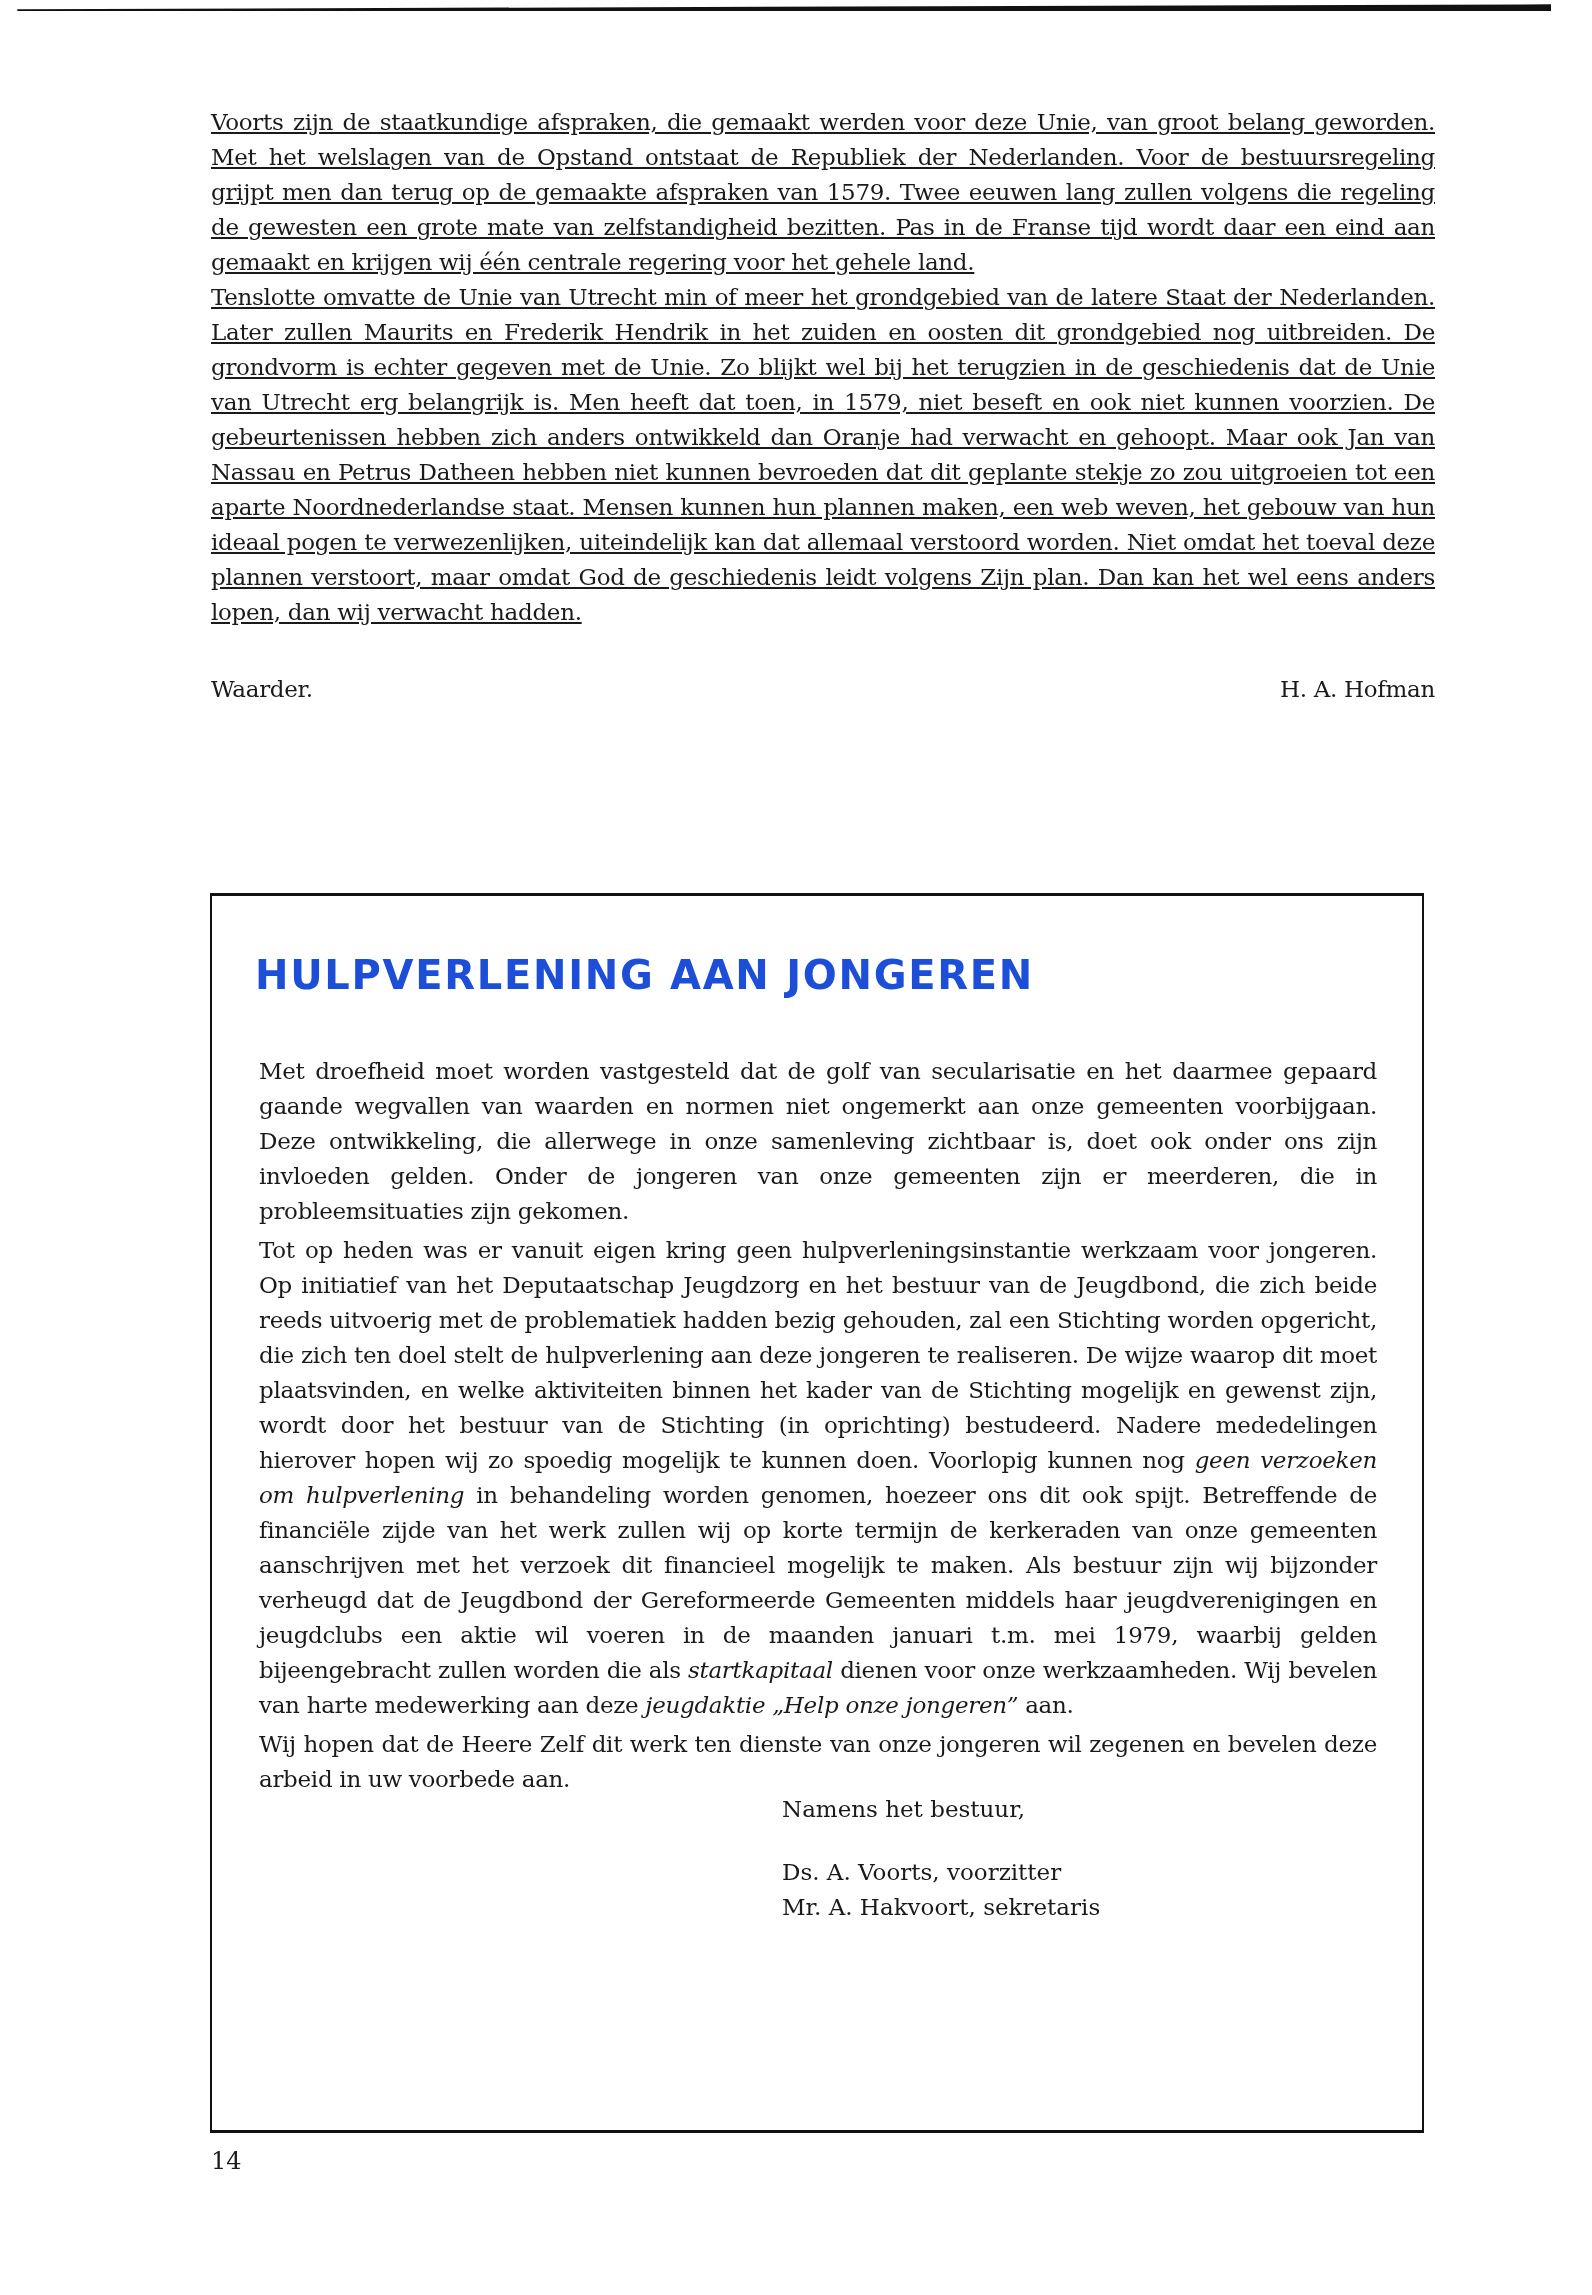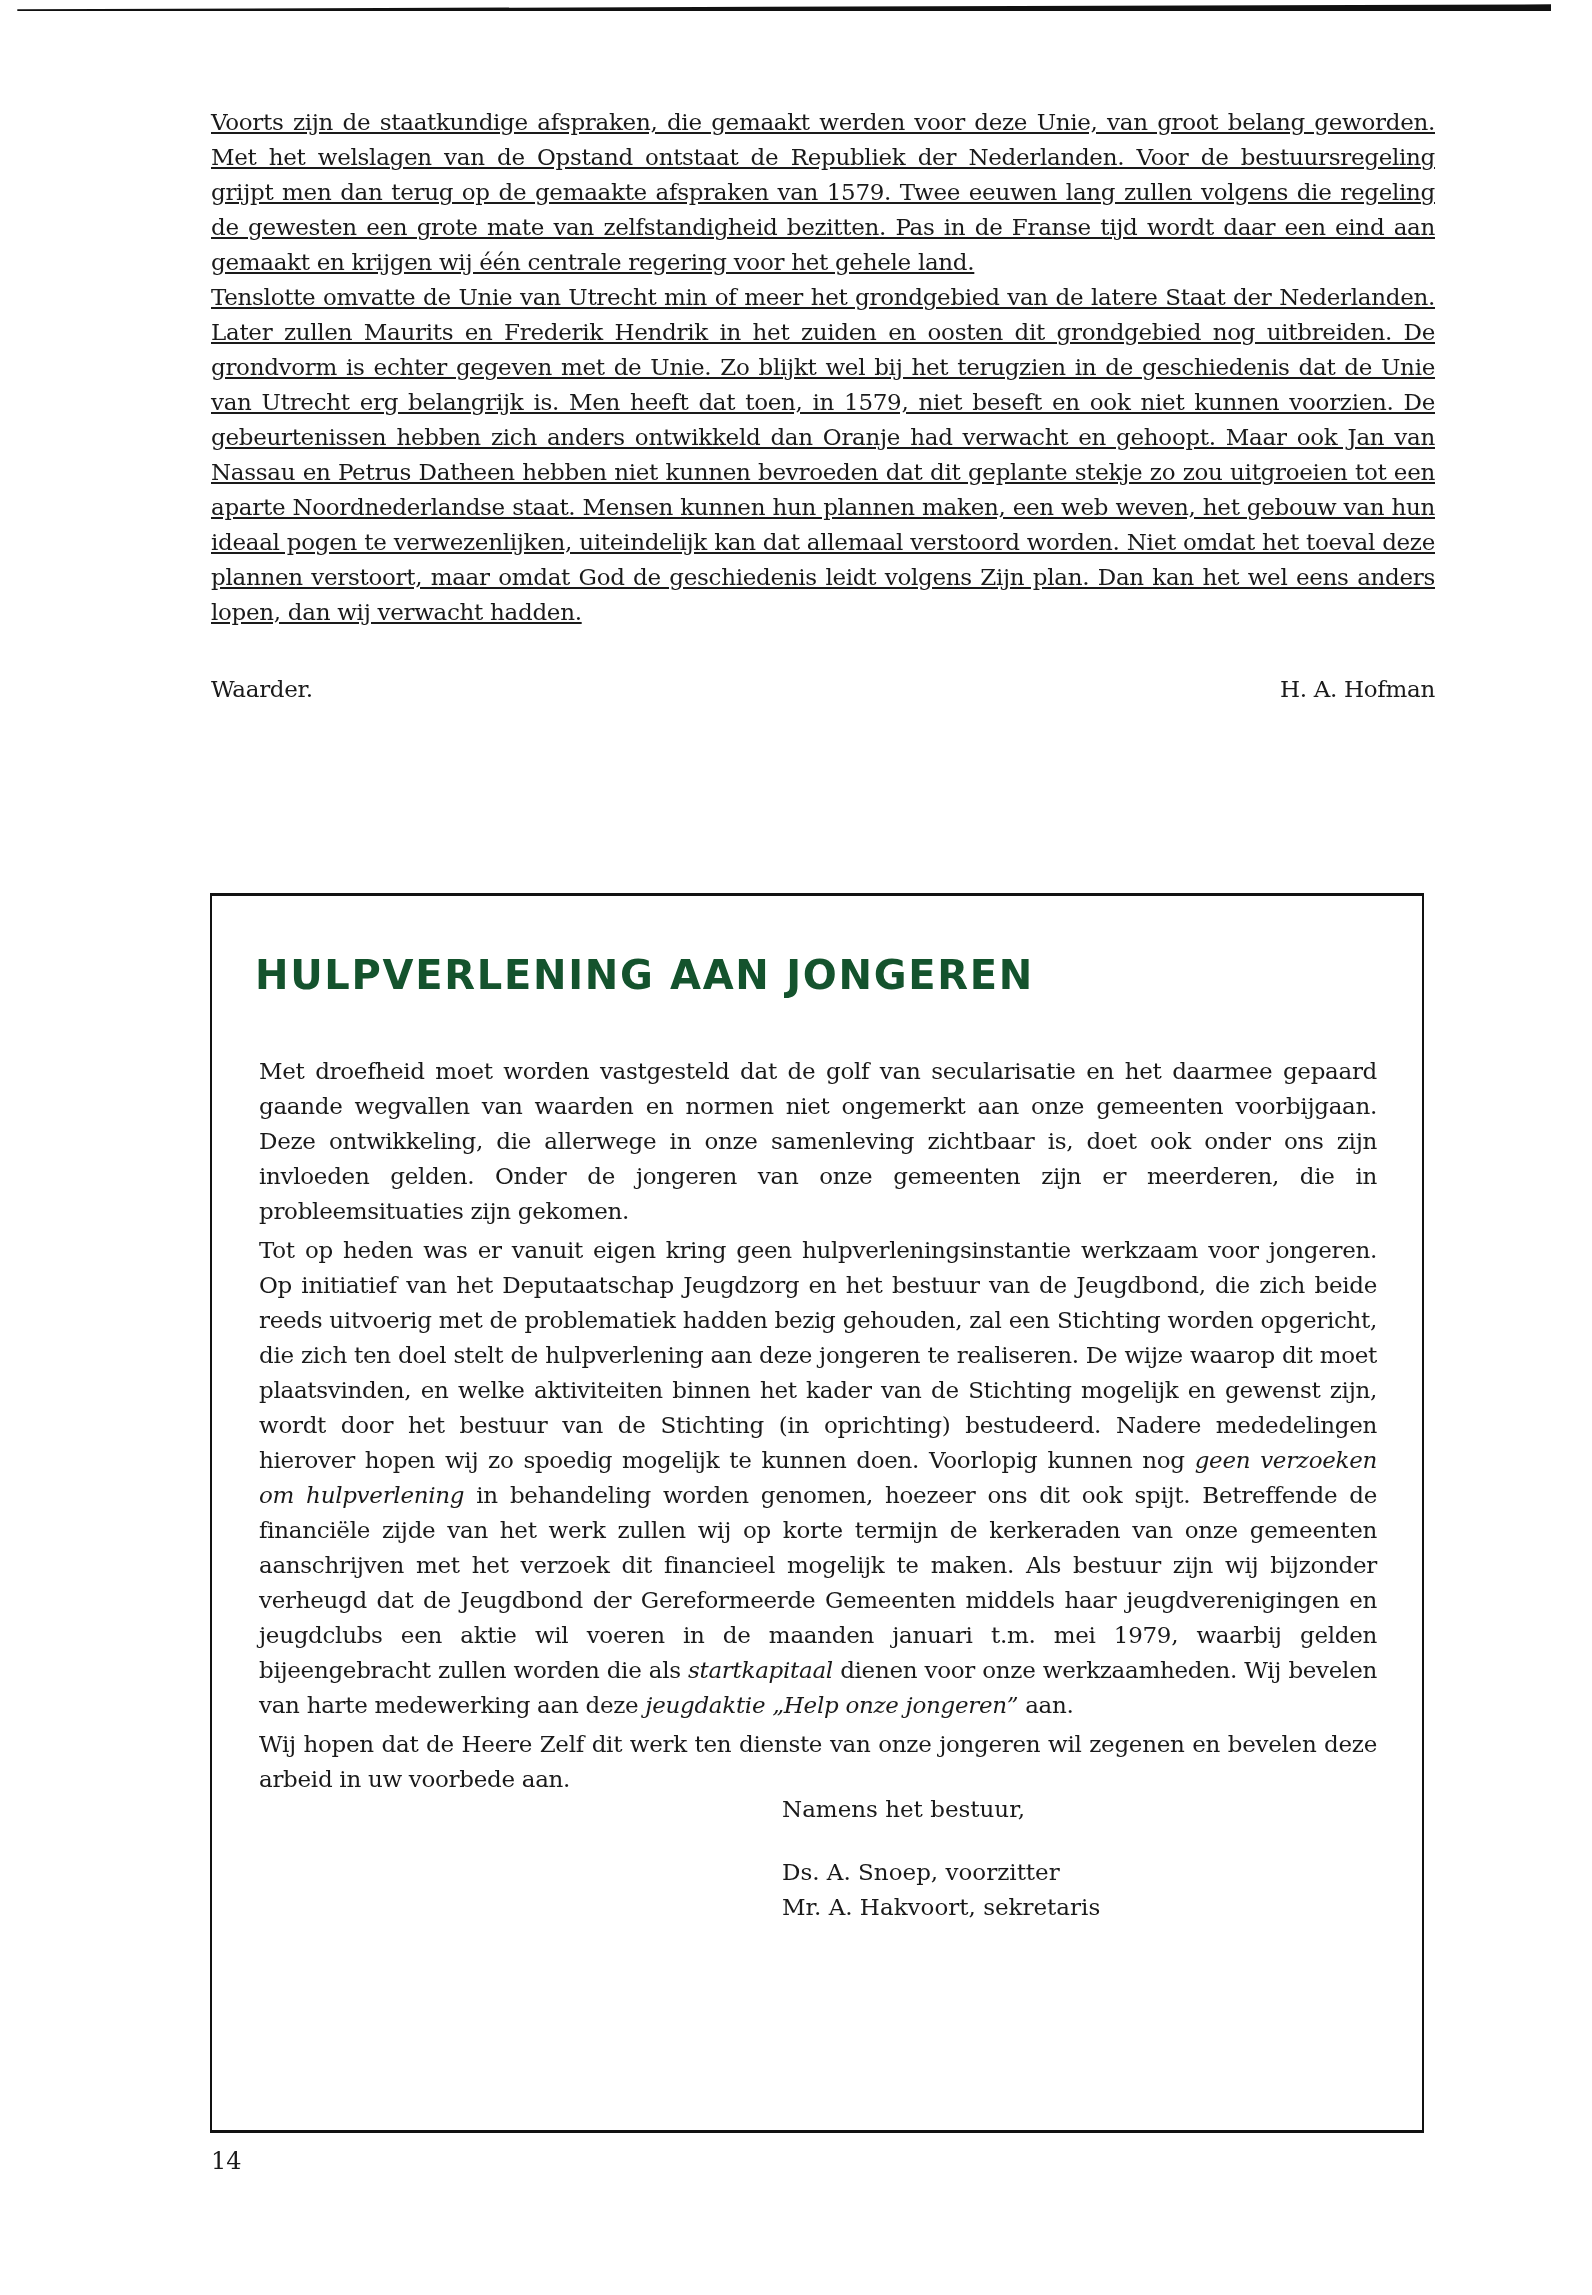--- a/index.html
+++ b/index.html
@@ -20,21 +20,21 @@
   .col p { margin: 0; text-align: justify; text-align-last: left; text-decoration: underline; }
   .sig-row { display: flex; justify-content: space-between; margin-top: 42px; }
   .box {
     position: absolute; left: 210px; top: 893px; width: 1210px; height: 1234px;
     border-left: 2.6px solid #111; border-right: 2.6px solid #111;
     border-top: 3.5px solid #111; border-bottom: 3.5px solid #111;
   }
   .box-title {
     position: absolute; left: 43px; top: 56px;
     font-family: "DejaVu Sans", "Liberation Sans", sans-serif;
-    font-weight: bold; font-size: 40px; letter-spacing: 1.7px; color: #14532d;
+    font-weight: bold; font-size: 40px; letter-spacing: 1.7px; color: #1d4ed8;
   }
   .box-body {
     position: absolute; left: 43px; top: 154px; width: 1126px;
     font-size: 23px; line-height: 35px; letter-spacing: -0.3px;
   }
   .box-body p { margin: 4px; text-align: justify; text-align-last: left; }
   .box-body em { font-style: italic; }
   .closing { position: absolute; left: 570px; top: 896px; font-size: 23px; line-height: 35px; }
   .closing .sp { height: 28px; }
   .page-number {
@@ -58,19 +58,19 @@
 <div class="box">
   <div class="box-title">HULPVERLENING AAN JONGEREN</div>
   <div class="box-body">
     <p>Met droefheid moet worden vastgesteld dat de golf van secularisatie en het daarmee gepaard gaande wegvallen van waarden en normen niet ongemerkt aan onze gemeenten voorbijgaan. Deze ontwikkeling, die allerwege in onze samenleving zichtbaar is, doet ook onder ons zijn invloeden gelden. Onder de jongeren van onze gemeenten zijn er meerderen, die in probleemsituaties zijn gekomen.</p>
     <p><span>Tot op heden was er vanuit eigen kring geen hulpverleningsinstantie werkzaam voor jongeren. Op initiatief van het Deputaatschap Jeugdzorg en het bestuur van de Jeugdbond, die zich beide reeds uitvoerig met de problematiek hadden bezig gehouden, zal een Stichting worden opgericht, die zich ten doel stelt de hulpverlening aan deze jongeren te realiseren. De wijze waarop dit moet plaatsvinden, en welke aktiviteiten binnen het kader van de Stichting mogelijk en gewenst zijn, wordt door het bestuur van de Stichting (in oprichting) bestudeerd. Nadere mededelingen hierover hopen wij zo spoedig mogelijk te kunnen doen. Voorlopig kunnen nog </span><em>geen verzoeken om hulpverlening</em><span> in behandeling worden genomen, hoezeer ons dit ook spijt. Betreffende de financiële zijde van het werk zullen wij op korte termijn de kerkeraden van onze gemeenten aanschrijven met het verzoek dit financieel mogelijk te maken. Als bestuur zijn wij bijzonder verheugd dat de Jeugdbond der Gereformeerde Gemeenten middels haar jeugdverenigingen en jeugdclubs een aktie wil voeren in de maanden januari t.m. mei 1979, waarbij gelden bijeengebracht zullen worden die als </span><em>startkapitaal</em><span> dienen voor onze werkzaamheden. Wij bevelen van harte medewerking aan deze </span><em>jeugdaktie „Help onze jongeren”</em><span> aan.</span></p>
     <p>Wij hopen dat de Heere Zelf dit werk ten dienste van onze jongeren wil zegenen en bevelen deze arbeid in uw voorbede aan.</p>
   </div>
   <div class="closing">
     <div>Namens het bestuur,</div>
     <div class="sp"></div>
-    <div>Ds. A. Snoep, voorzitter</div>
+    <div>Ds. A. Voorts, voorzitter</div>
     <div>Mr. A. Hakvoort, sekretaris</div>
   </div>
 </div>
 
 <div class="page-number">14</div>
 
 
 </body></html>

